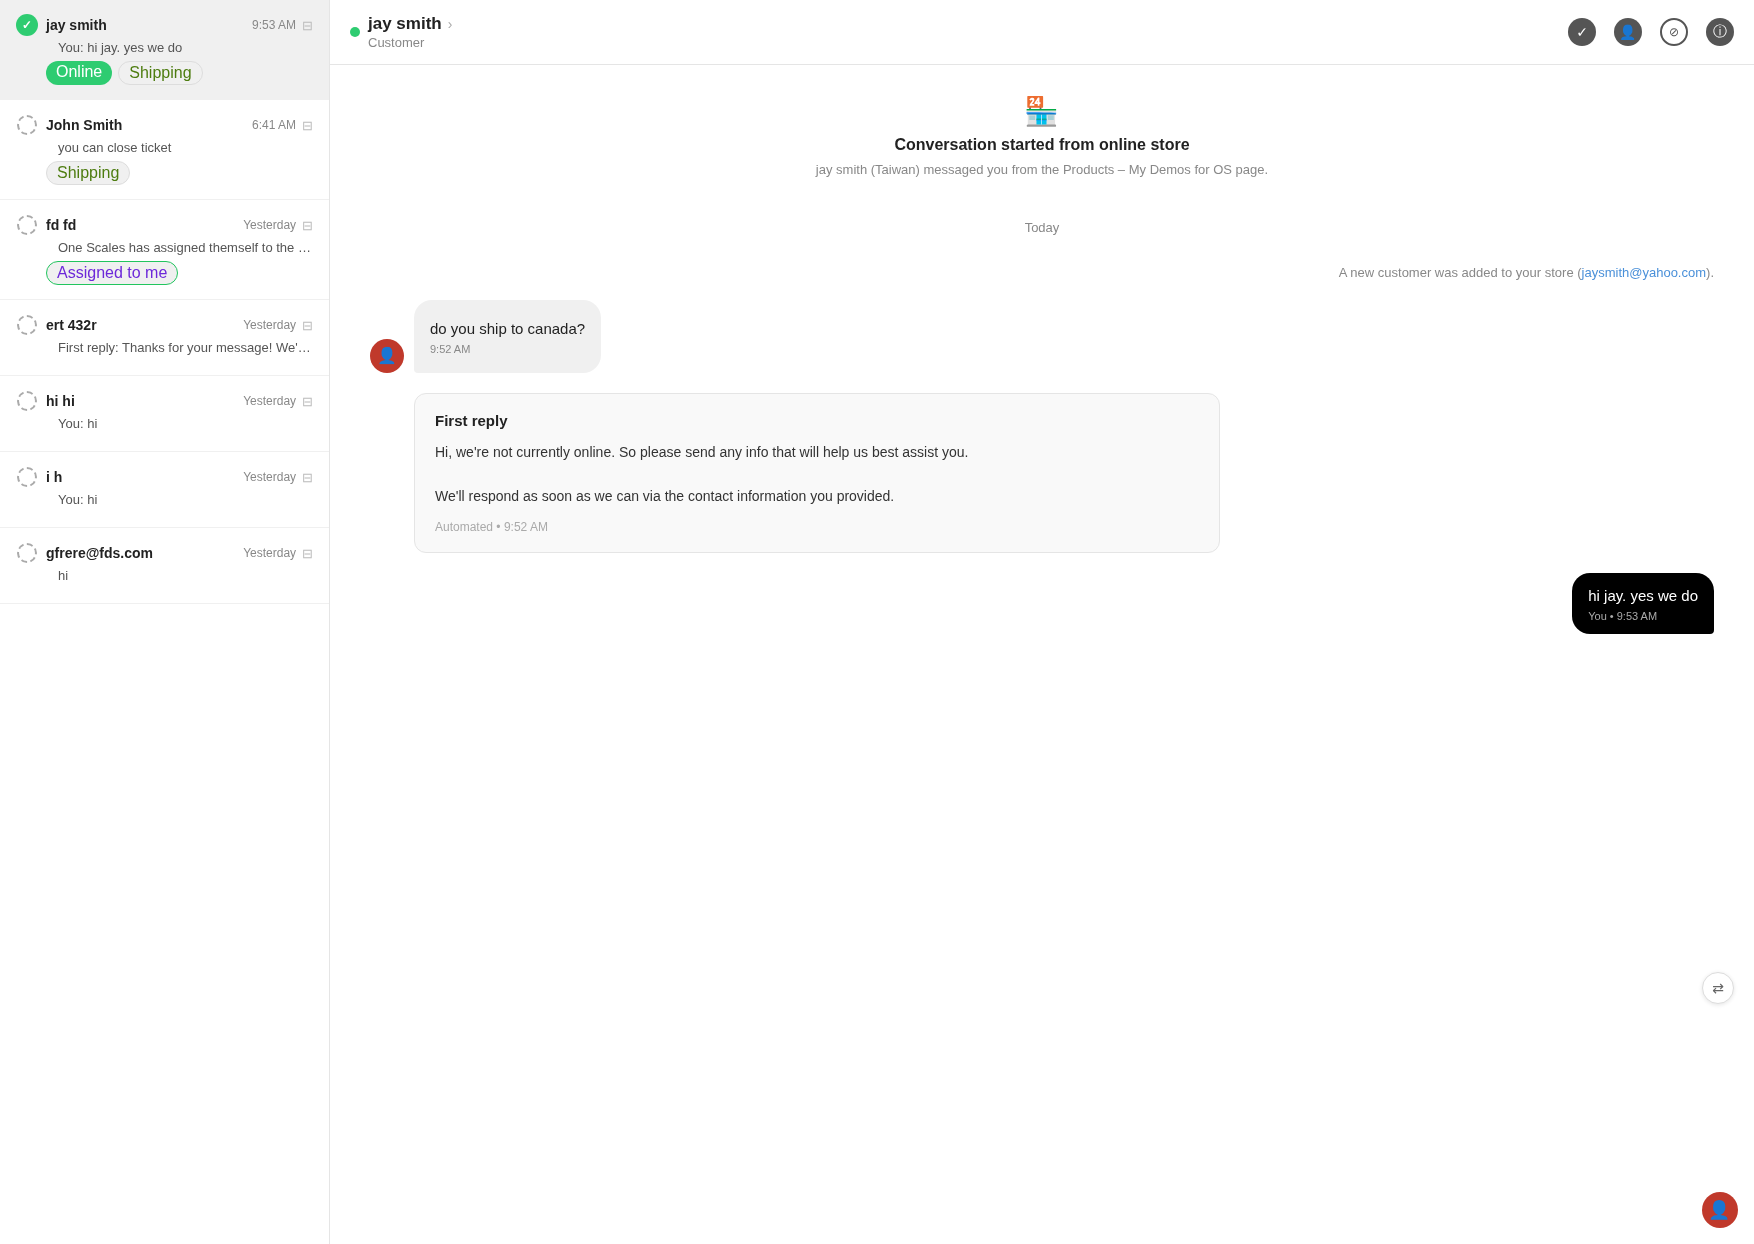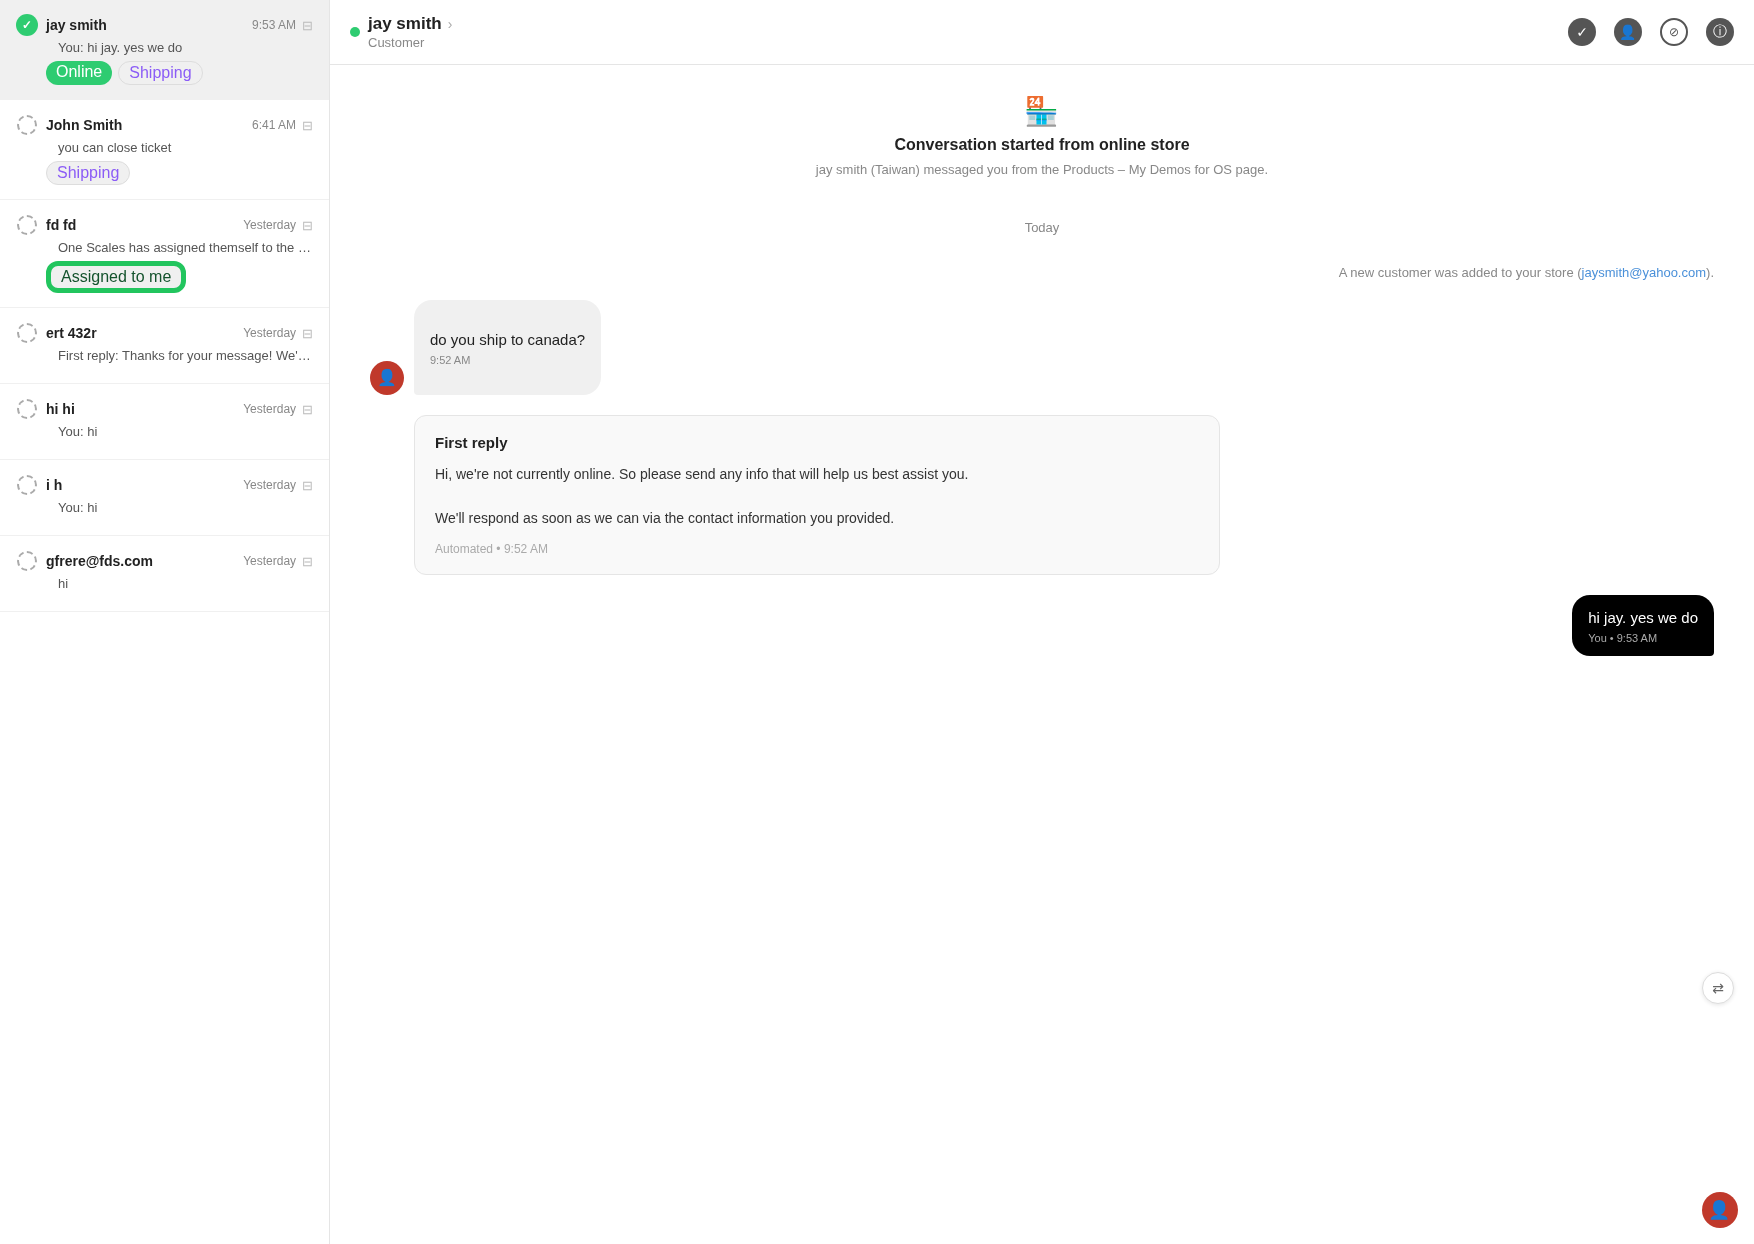--- a/index.html
+++ b/index.html
@@ -116,28 +116,28 @@
       font-weight: 500;
     }
 
     .tag-online {
       background: #2ecc71;
       color: #fff;
     }
 
     .tag-shipping {
       background: #f0f0f0;
-      color: #8b5cf6;
+      color: #4d7c0f;
       border: 1px solid #ddd;
     }
 
     .tag-assigned {
       background: #f0f0f0;
-      color: #14532d;
-      border: 5px solid #22c55e;
+      color: #6d28d9;
+      border: 1px solid #22c55e;
     }
 
     
     .right-panel {
       flex: 1;
       display: flex;
       flex-direction: column;
       background: #fff;
       overflow: hidden;
     }
@@ -277,21 +277,21 @@
       align-items: center;
       justify-content: center;
       color: white;
       font-size: 16px;
       flex-shrink: 0;
     }
 
     .msg-bubble-left {
       background: #f0f0f0;
       border-radius: 18px 18px 18px 4px;
-      padding: 29px 16px;
+      padding: 18px 16px;
       max-width: 55%;
     }
 
     .msg-text {
       font-size: 15px;
       color: #222;
       line-height: 1.4;
     }
 
     .msg-time {

